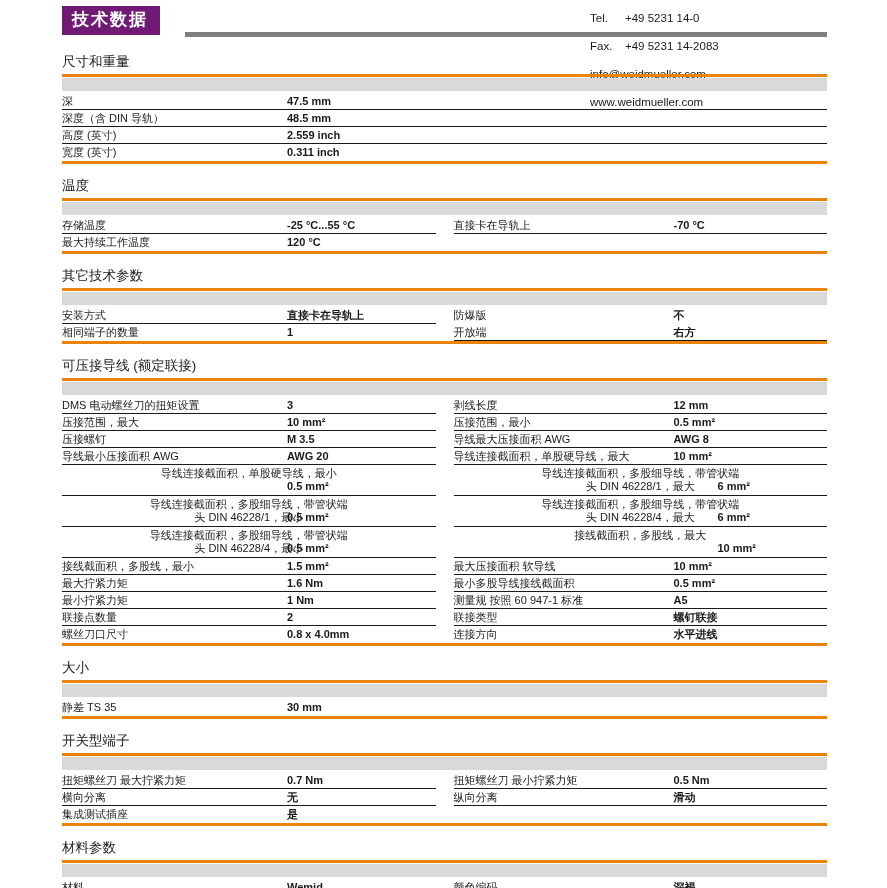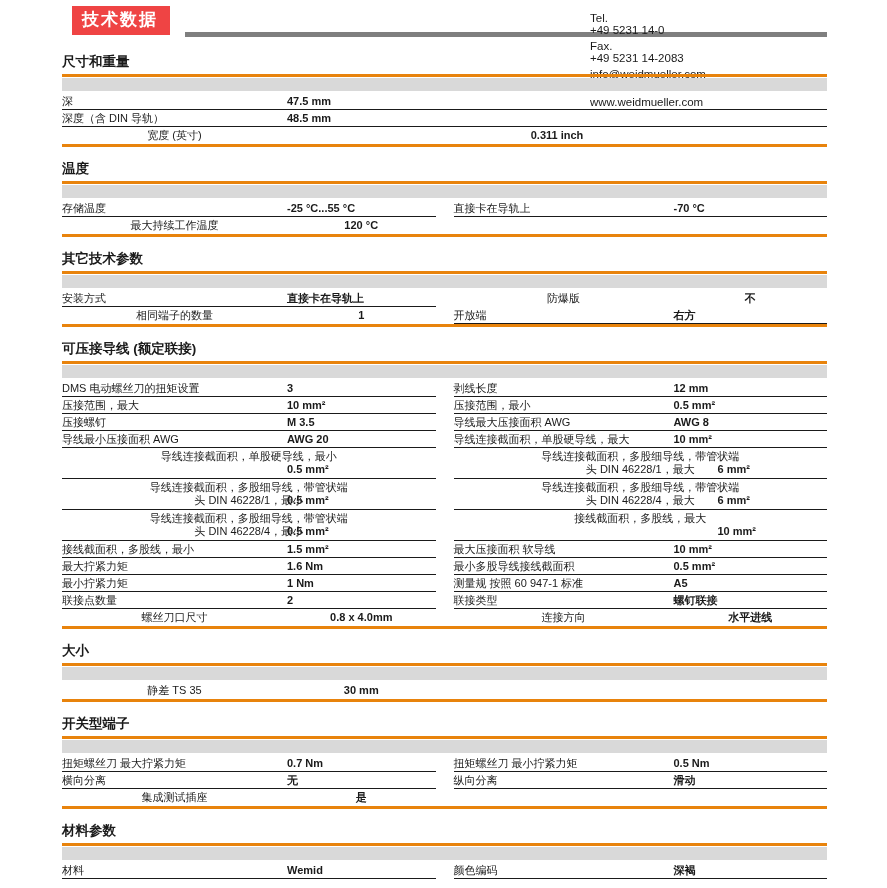--- a/index.html
+++ b/index.html
@@ -7,50 +7,50 @@
   body {
     width:887px; height:888px;
     padding:6px 60px 0 62px;
     font-family:"Liberation Sans","DejaVu Sans",sans-serif;
     color:#1a1a1a; position:relative; overflow:hidden;
   }
 
   
   .masthead { position:relative; height:34px; }
   .title-box {
-    display:inline-block; background:#ef4444; color:#ffffff;
+    display:inline-block; background:#701a75; color:#ffffff;
     font-size:17px; font-weight:bold; letter-spacing:2px;
-    padding:5px 12px 6px 10px; line-height:18px;margin-left:10px;
+    padding:5px 12px 6px 10px; line-height:18px;
   }
   .masthead-strip {
     position:absolute; left:123px; right:0; top:26px; height:5px; background:#7f7f7f;
   }
 
   
   .contact { position:absolute; left:590px; top:12px; z-index:0; font-size:11.5px; }
-  .c-line { display:flex; height:12px; margin-bottom:16px; white-space:nowrap;flex-direction:column; }
+  .c-line { display:flex; height:12px; margin-bottom:16px; white-space:nowrap; }
   .c-label { width:35px; }
 
   
   #sections { position:relative; z-index:1; }
   .sec { margin-top:13px; }
-  .sec-title { font-size:13.5px; font-weight:bold; margin:0 0 4px 0; line-height:17px; }
+  .sec-title { font-size:13.5px; font-weight:normal; margin:0 0 4px 0; line-height:17px; }
   .rule-orange { height:3px; background:#e8830c; }
   .band { height:13px; background:#d9d9d9; margin-top:1px; margin-bottom:2px; }
 
   .cols { display:flex; gap:18px; }
   .col { flex:1 1 0; min-width:0; }
 
   .row {
     display:flex; align-items:flex-start; position:relative;
     min-height:16px; padding:2px 0 1px 0;
     border-bottom:1px solid #1a1a1a;
     font-size:11px; line-height:13px;
   }
-  .row.noline { border-bottom-color:transparent;text-align:center; }
+  .row.noline { border-bottom-color:transparent; }
   .lbl { flex:0 0 auto; width:225px; white-space:pre-line; }
   .col-right .lbl { width:220px; }
   .val { flex:1 1 auto;font-weight:bold; }
   .row.tall { display:block; min-height:31px;text-align:center; }
   .row.tall .lbl { width:370px; }
   .row.tall .val { position:absolute; left:225px; bottom:2px; }
   .col-right .row.tall .val { left:220px;padding-left:44px; }
 </style>
 </head>
 <body>
@@ -81,20 +81,24 @@
       <div class="cols">
         <div class="col col-left">
           <div class="row">
             <span class="lbl">深</span>
             <span class="val">47.5 mm</span>
           </div>
           <div class="row">
             <span class="lbl">深度（含 DIN 导轨）</span>
             <span class="val">48.5 mm</span>
           </div>
+          <div class="row">
+            <span class="lbl">高度 (英寸)</span>
+            <span class="val">2.559 inch</span>
+          </div>
           <div class="row noline">
             <span class="lbl">宽度 (英寸)</span>
             <span class="val">0.311 inch</span>
           </div>
         </div>
       </div>
       <div class="rule-orange"></div>
     </section>
     <section class="sec">
       <h2 class="sec-title">温度</h2>

